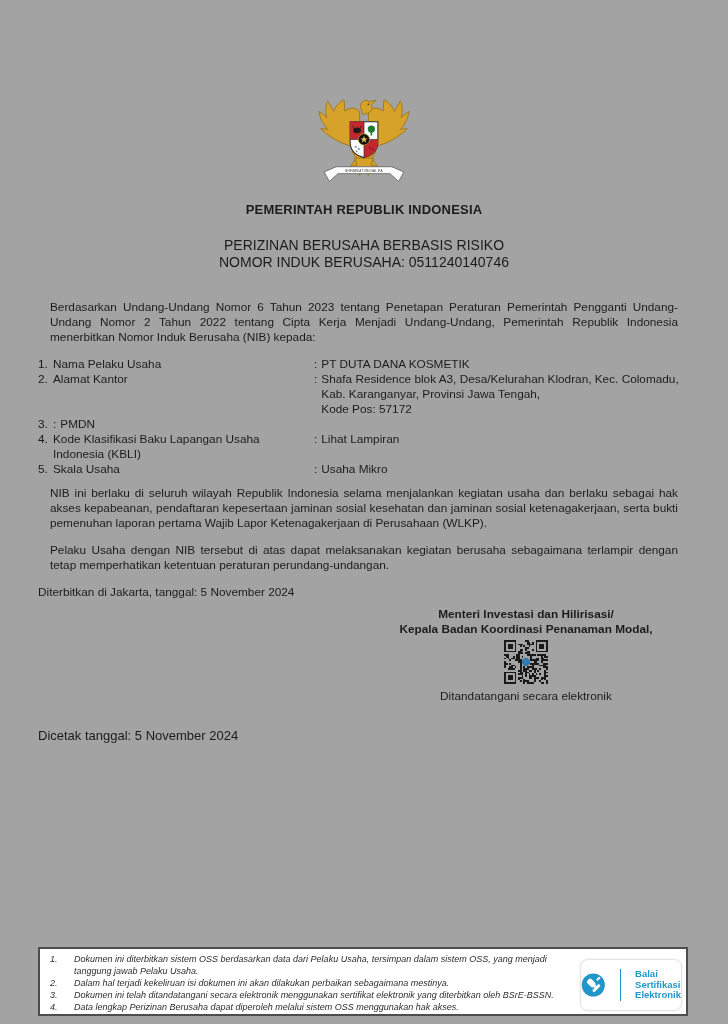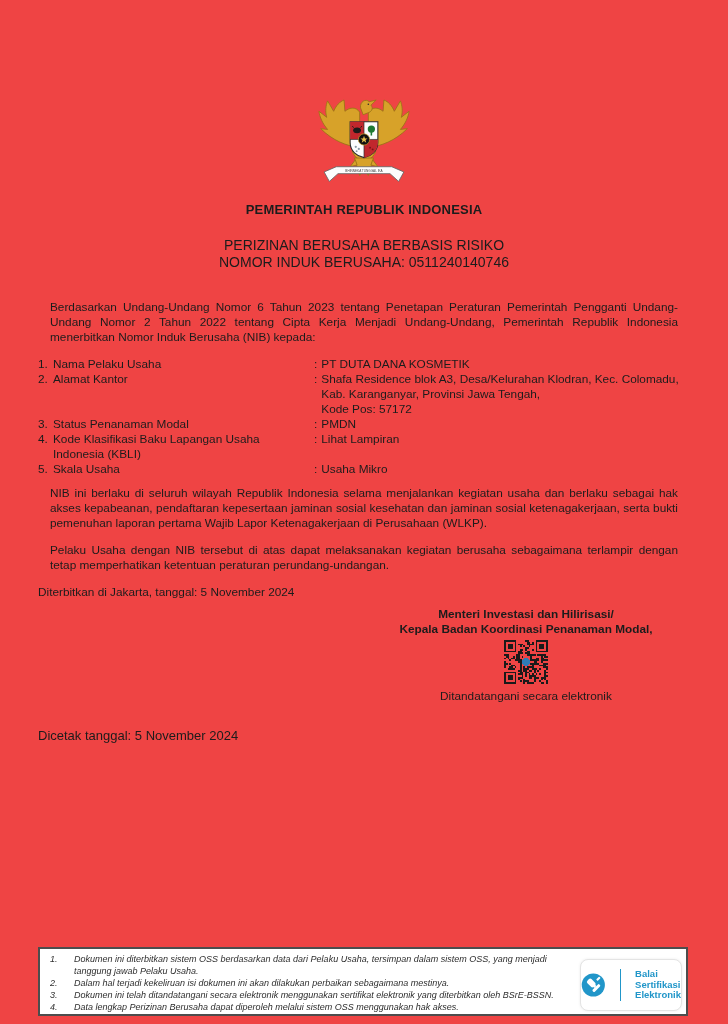--- a/index.html
+++ b/index.html
@@ -1,17 +1,17 @@
 <!DOCTYPE html>
 <html><head>
 <meta charset="utf-8">
 <style>
   html,body{margin:0;padding:0;background:#ffffff;}
   .page{
-    position:relative;width:728px;height:1024px;background:#ef4444;
+    position:relative;width:728px;height:1024px;background:#a3a3a3;
     font-family:"Liberation Sans","DejaVu Sans",sans-serif;color:#1c1c1c;
     overflow:hidden;margin:0 auto;
   }
   .content{padding:0 38px;}
   .emblem{display:block;margin:92px auto 0;}
   .gov-line{margin-top:16px;text-align:center;font-size:13px;font-weight:bold;letter-spacing:.2px;}
   .title-block{margin-top:20px;text-align:center;font-weight:normal;font-size:14px;line-height:1.22;}
   .para{font-size:11.8px;line-height:1.27;text-align:justify;margin:12px;}
   .intro{margin-top:29px;}
   .fields{margin-top:11px;font-size:11.8px;line-height:1.27;}
@@ -108,21 +108,20 @@
         <span class="f-num">2.</span>
         <span class="f-label">Alamat Kantor</span>
         <span class="f-val">
             <span class="f-colon">:</span>
             <span class="val-text">Shafa Residence blok A3, Desa/Kelurahan Klodran, Kec. Colomadu, Kab. Karanganyar, Provinsi Jawa Tengah,
 Kode Pos: 57172</span>
           </span>
       </div>
       <div class="field-row">
         <span class="f-num">3.</span>
-        <span class="f-label">Status Penanaman Modal</span>
         <span class="f-val">
             <span class="f-colon">:</span>
             <span class="val-text">PMDN</span>
           </span>
       </div>
       <div class="field-row">
         <span class="f-num">4.</span>
         <span class="f-label">Kode Klasifikasi Baku Lapangan Usaha Indonesia (KBLI)</span>
         <span class="f-val">
             <span class="f-colon">:</span>

